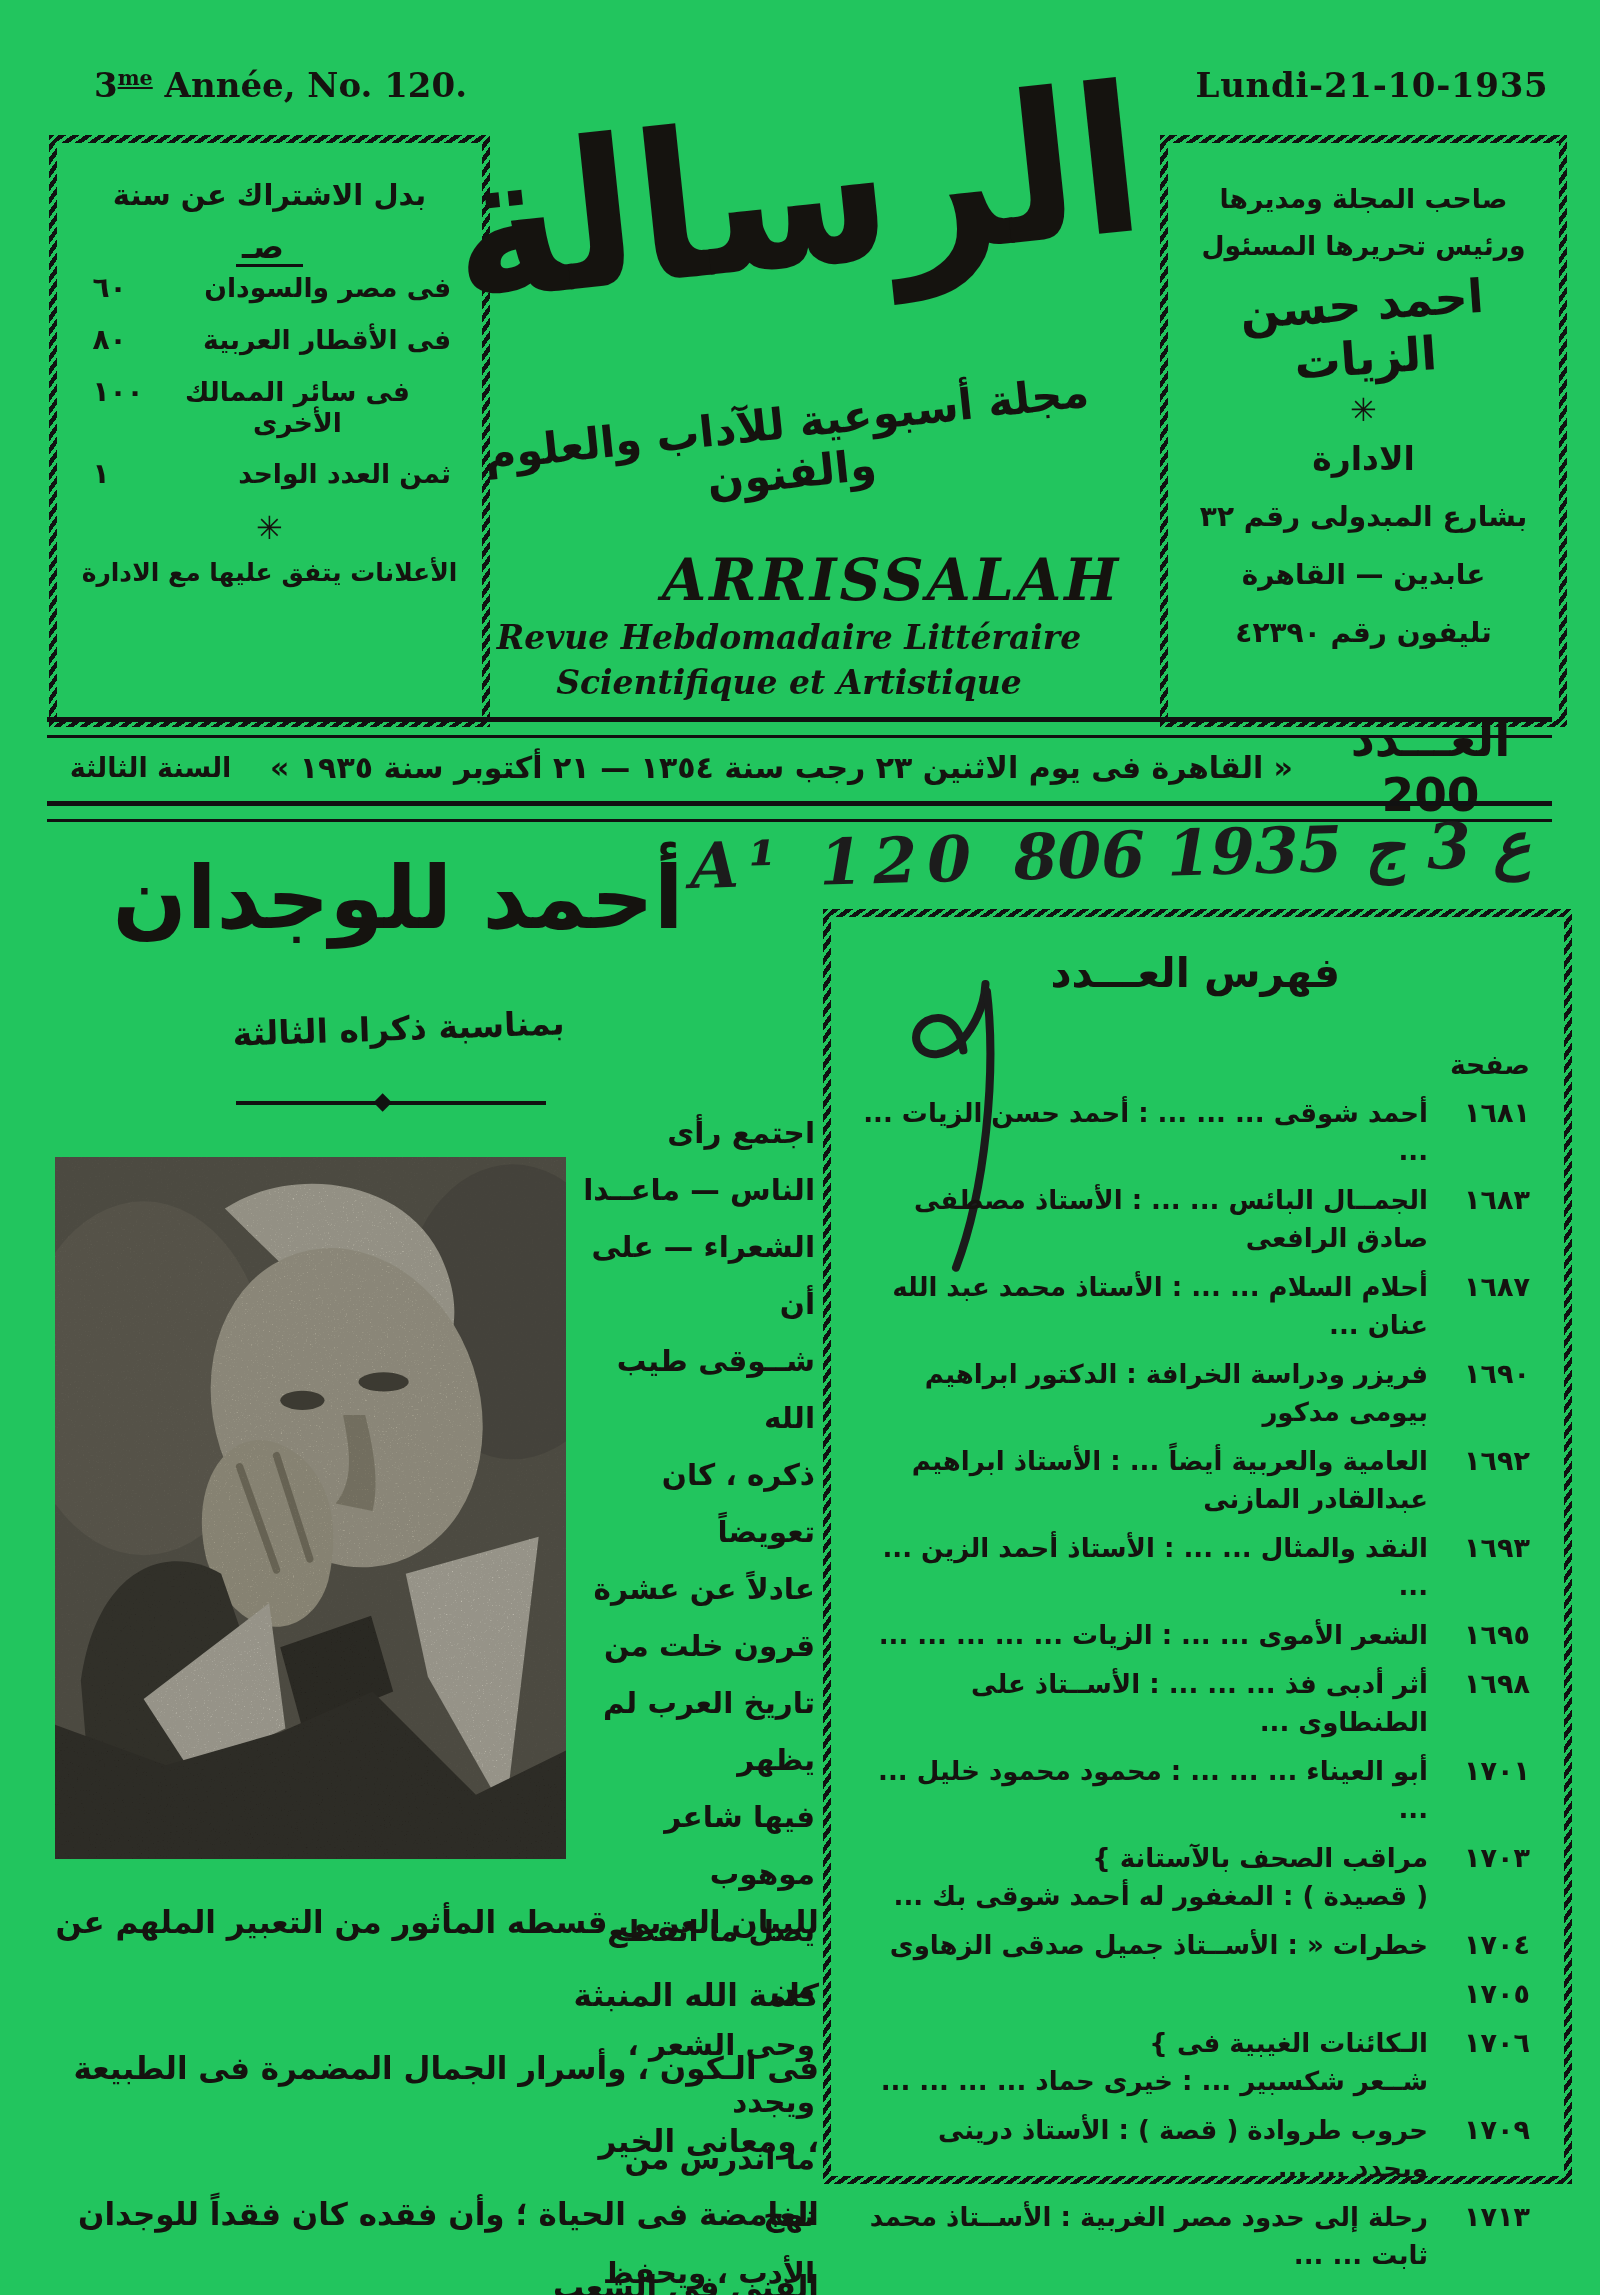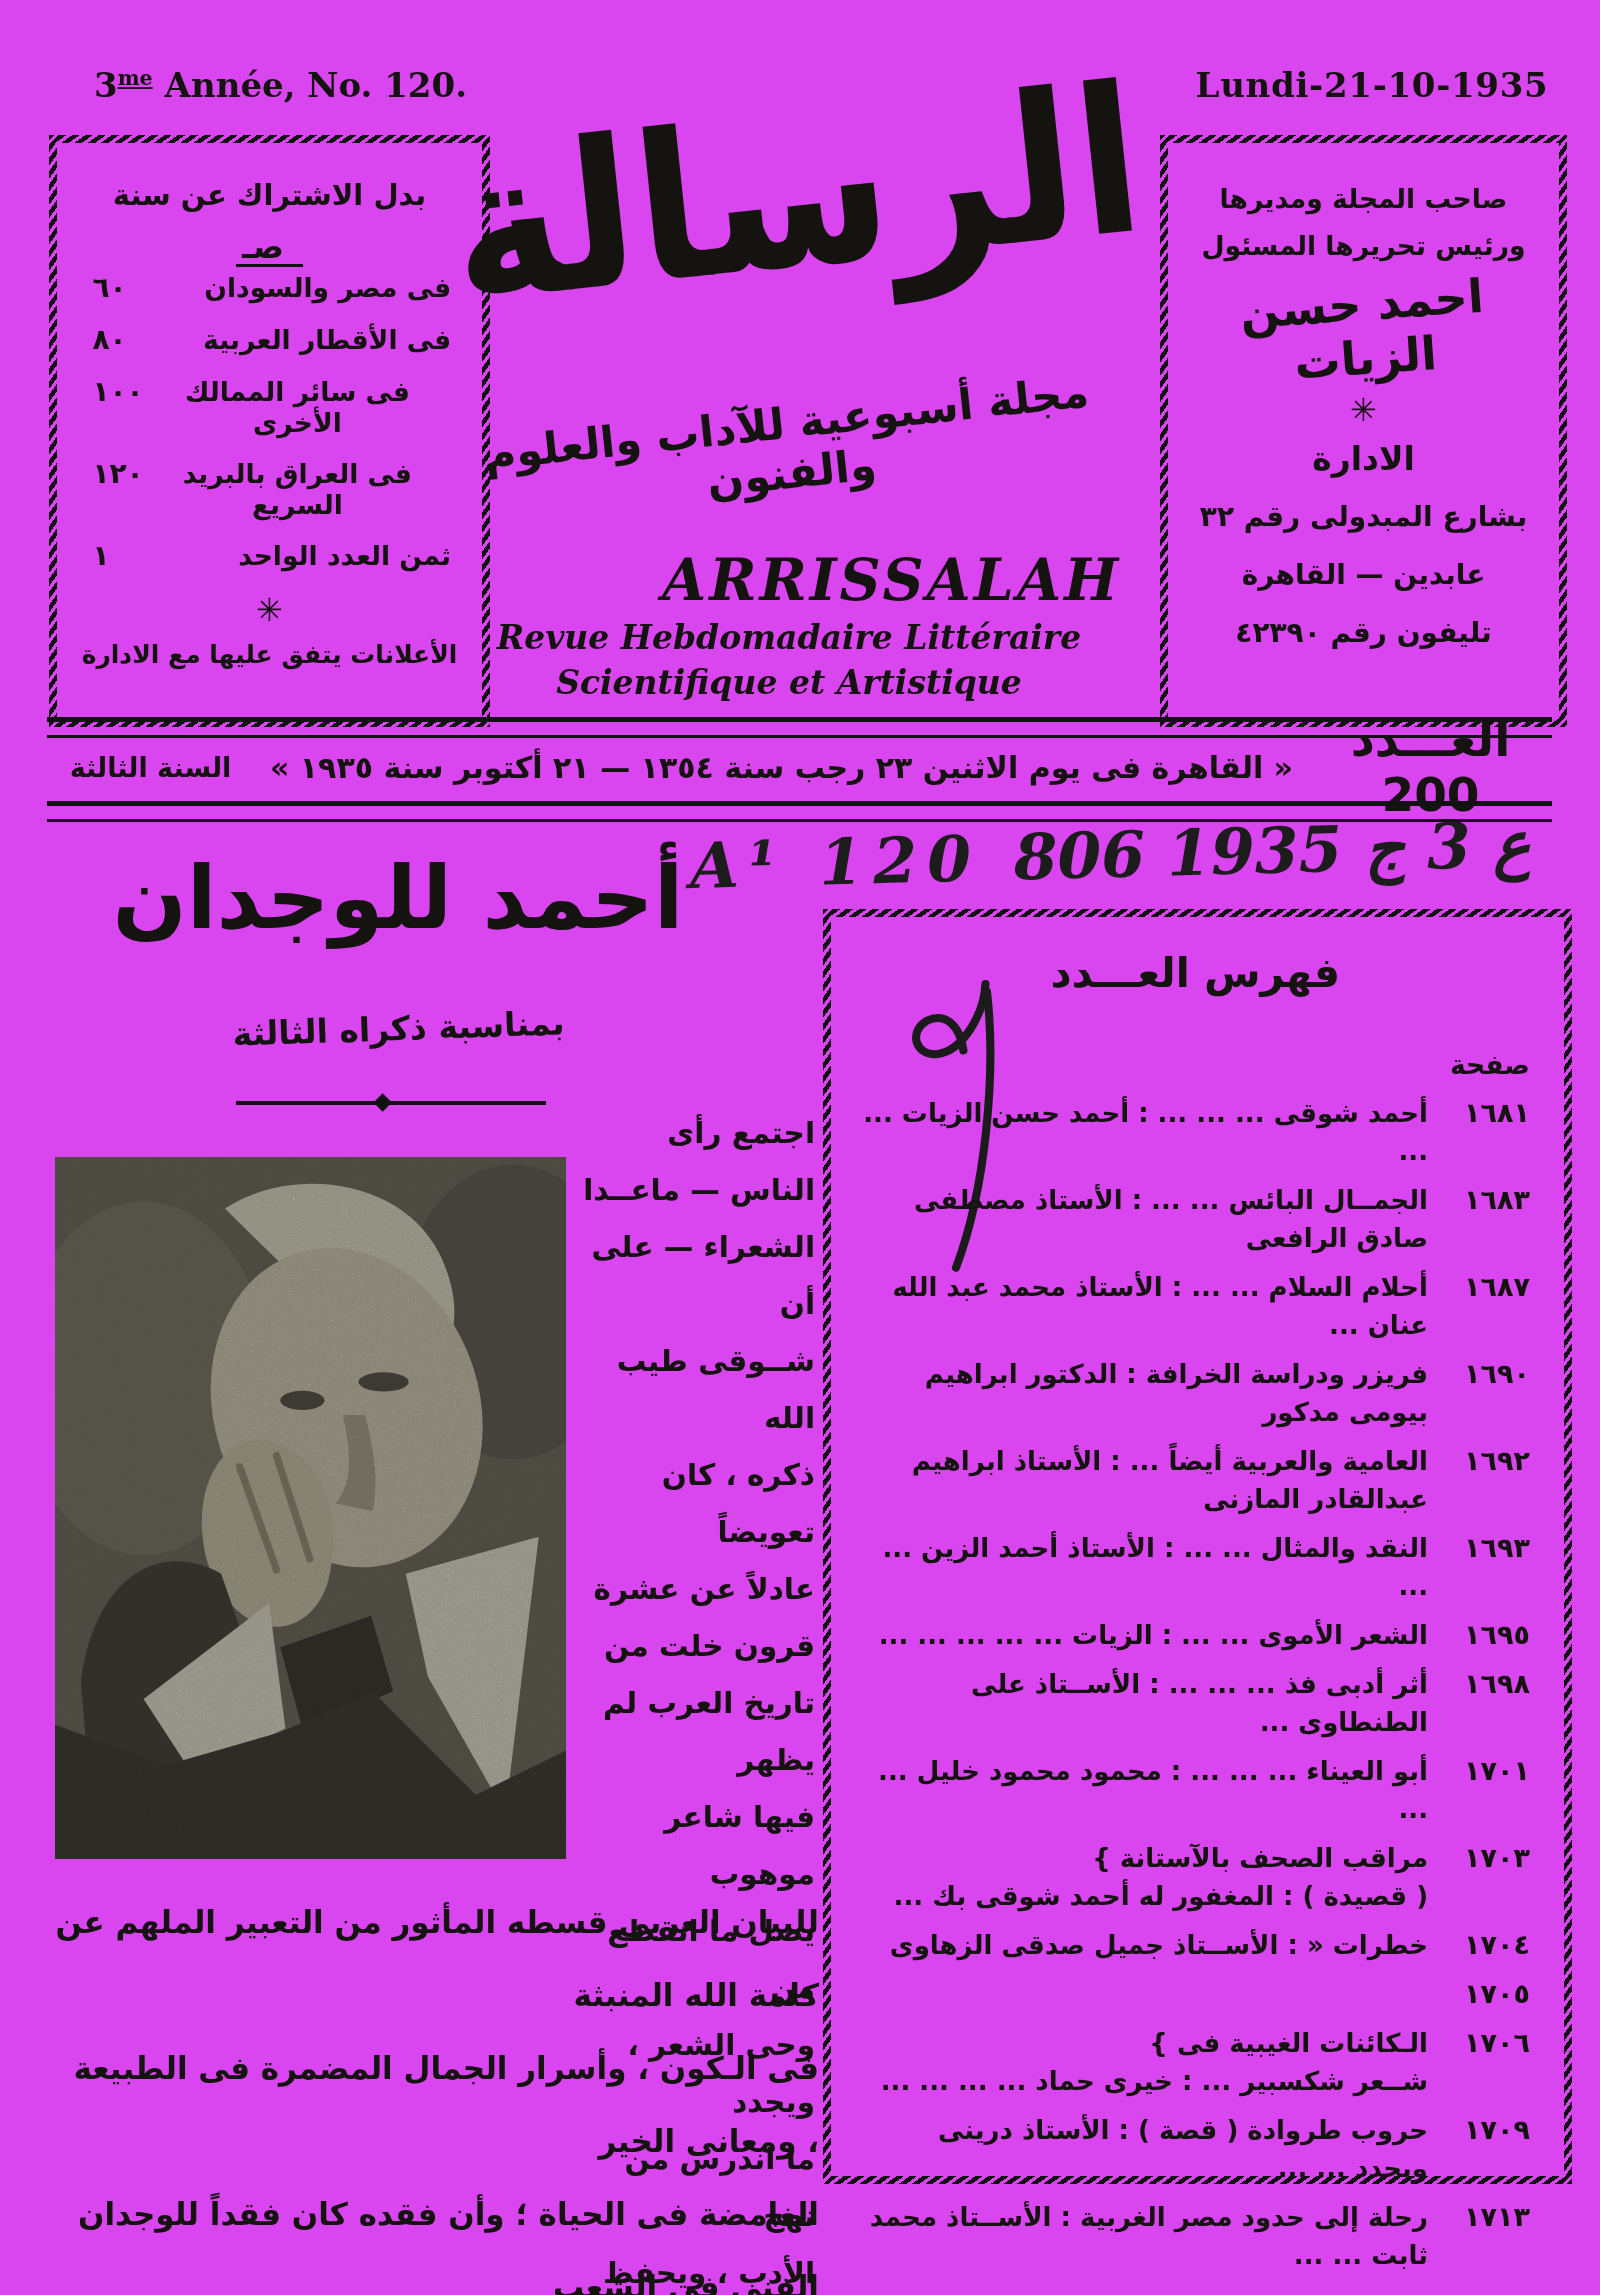--- a/index.html
+++ b/index.html
@@ -1,18 +1,18 @@
 <!DOCTYPE html>
 <html lang="ar" style="font-size:11.8px"><head>
 <meta charset="utf-8">
 <style>
   html,body{margin:0;padding:0;background:#d8d6d0;}
   .page{
     position:relative;width:1600px;height:2295px;margin:0 auto;
-    background:#d946ef;color:#15130f;overflow:hidden;
+    background:#22c55e;color:#15130f;overflow:hidden;
     font-family:"DejaVu Sans",sans-serif;
   }
   
   .tickbox{
     position:absolute;
     border:8px solid #111;
     border-image:repeating-linear-gradient(135deg,#111 0 5.2px,rgba(0,0,0,0) 5.2px 9.2px) 11;
   }
   
   .hdr-left{position:absolute;left:94px;top:65px;font-family:"DejaVu Serif",serif;font-weight:bold;font-size:34px;}
@@ -99,24 +99,20 @@
         <span class="price">٦٠</span>
         <span class="lbl">فى مصر والسودان</span>
       </div>
       <div class="sub-row">
         <span class="price">٨٠</span>
         <span class="lbl">فى الأقطار العربية</span>
       </div>
       <div class="sub-row">
         <span class="price">١٠٠</span>
         <span class="lbl">فى سائر الممالك الأخرى</span>
-      </div>
-      <div class="sub-row">
-        <span class="price">١٢٠</span>
-        <span class="lbl">فى العراق بالبريد السريع</span>
       </div>
       <div class="sub-row">
         <span class="price">١</span>
         <span class="lbl">ثمن العدد الواحد</span>
       </div>
       <div class="star">✳</div>
       <div class="sub-foot">الأعلانات يتفق عليها مع الادارة</div>
     </div>
   </div>
 

